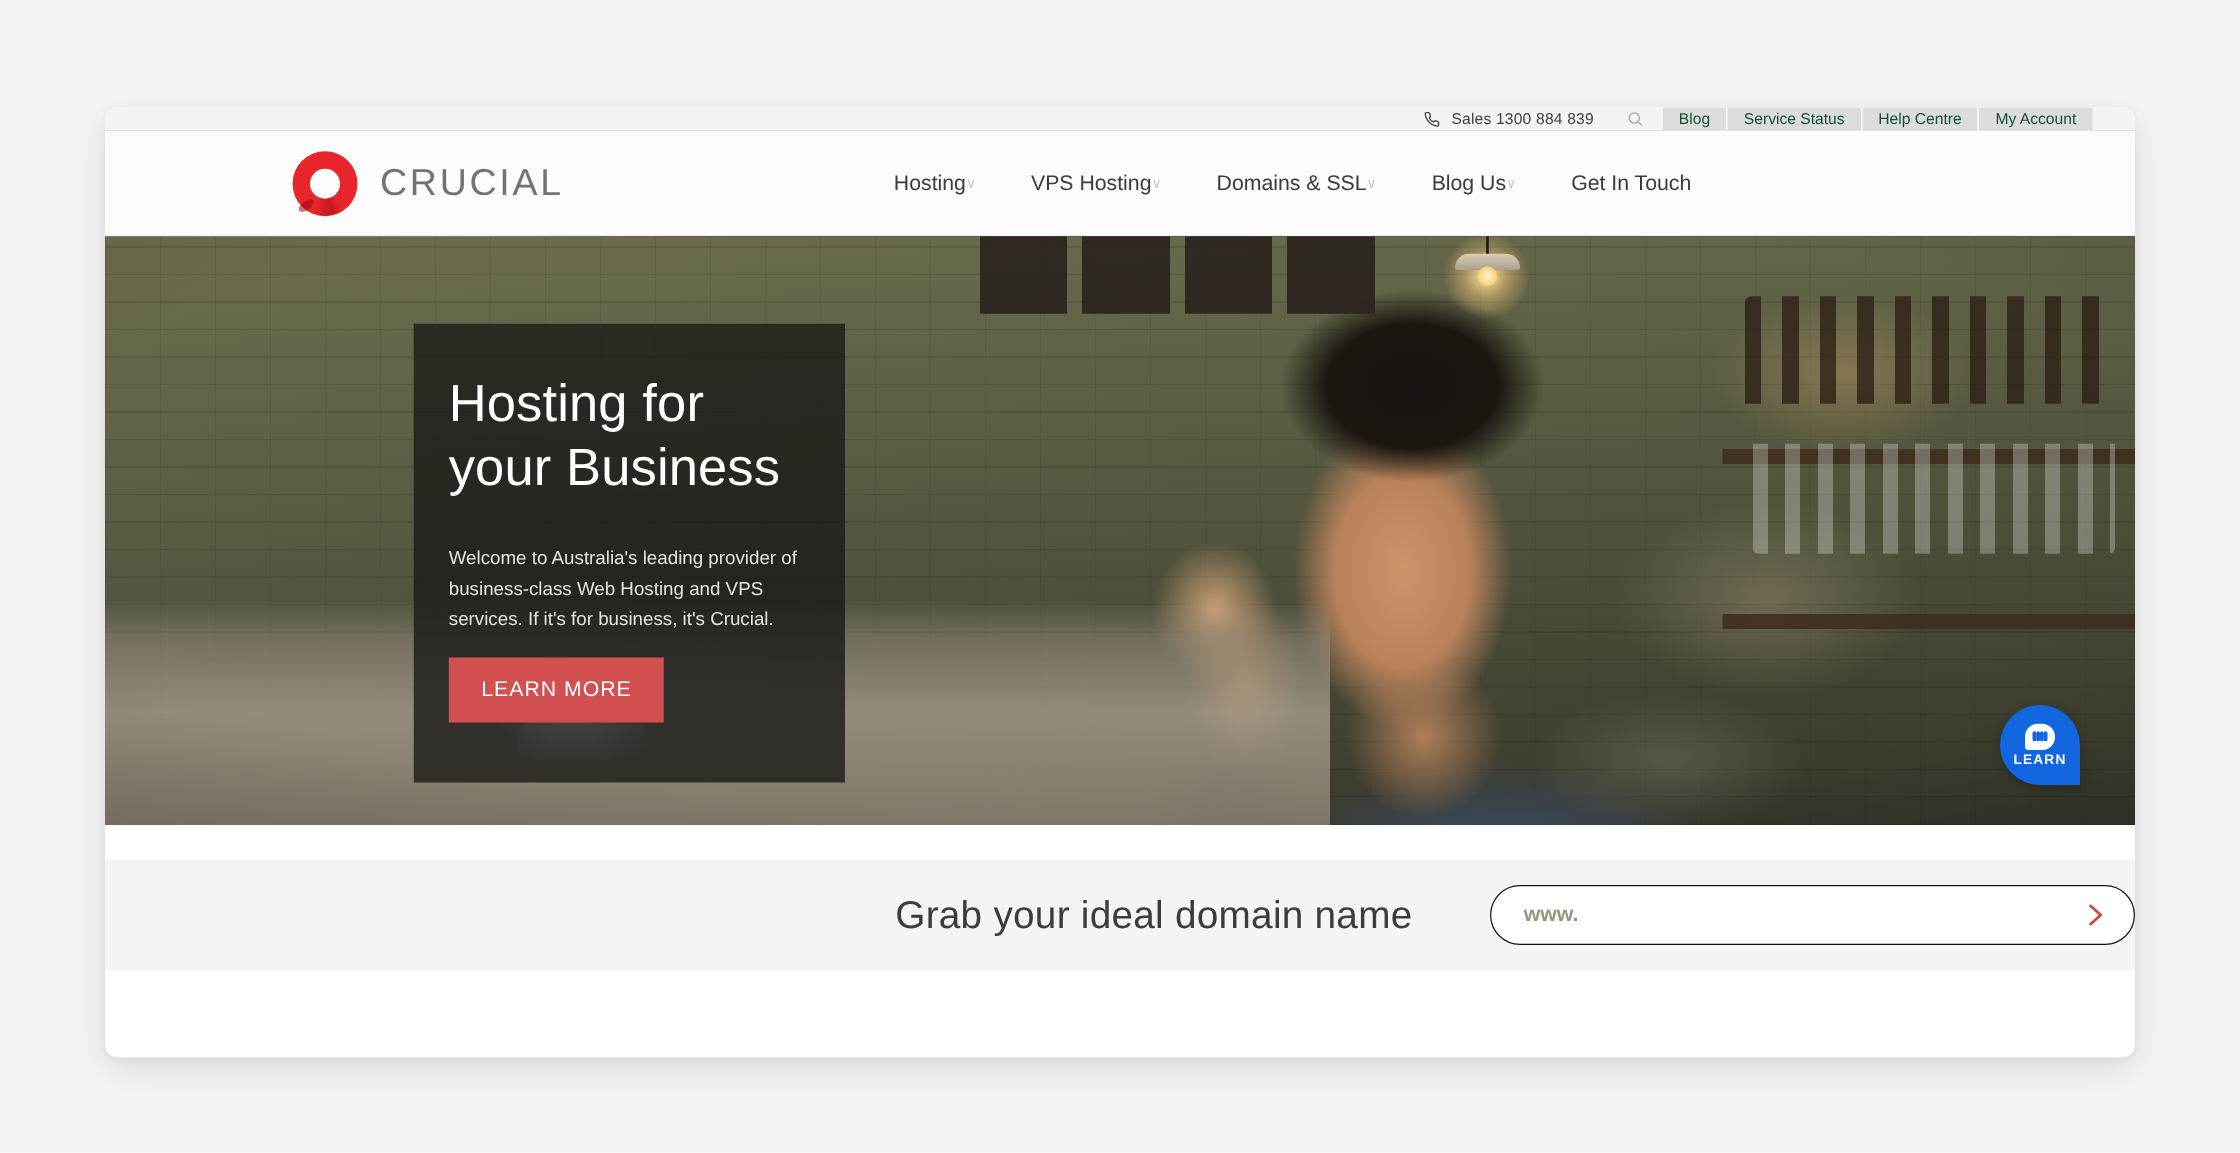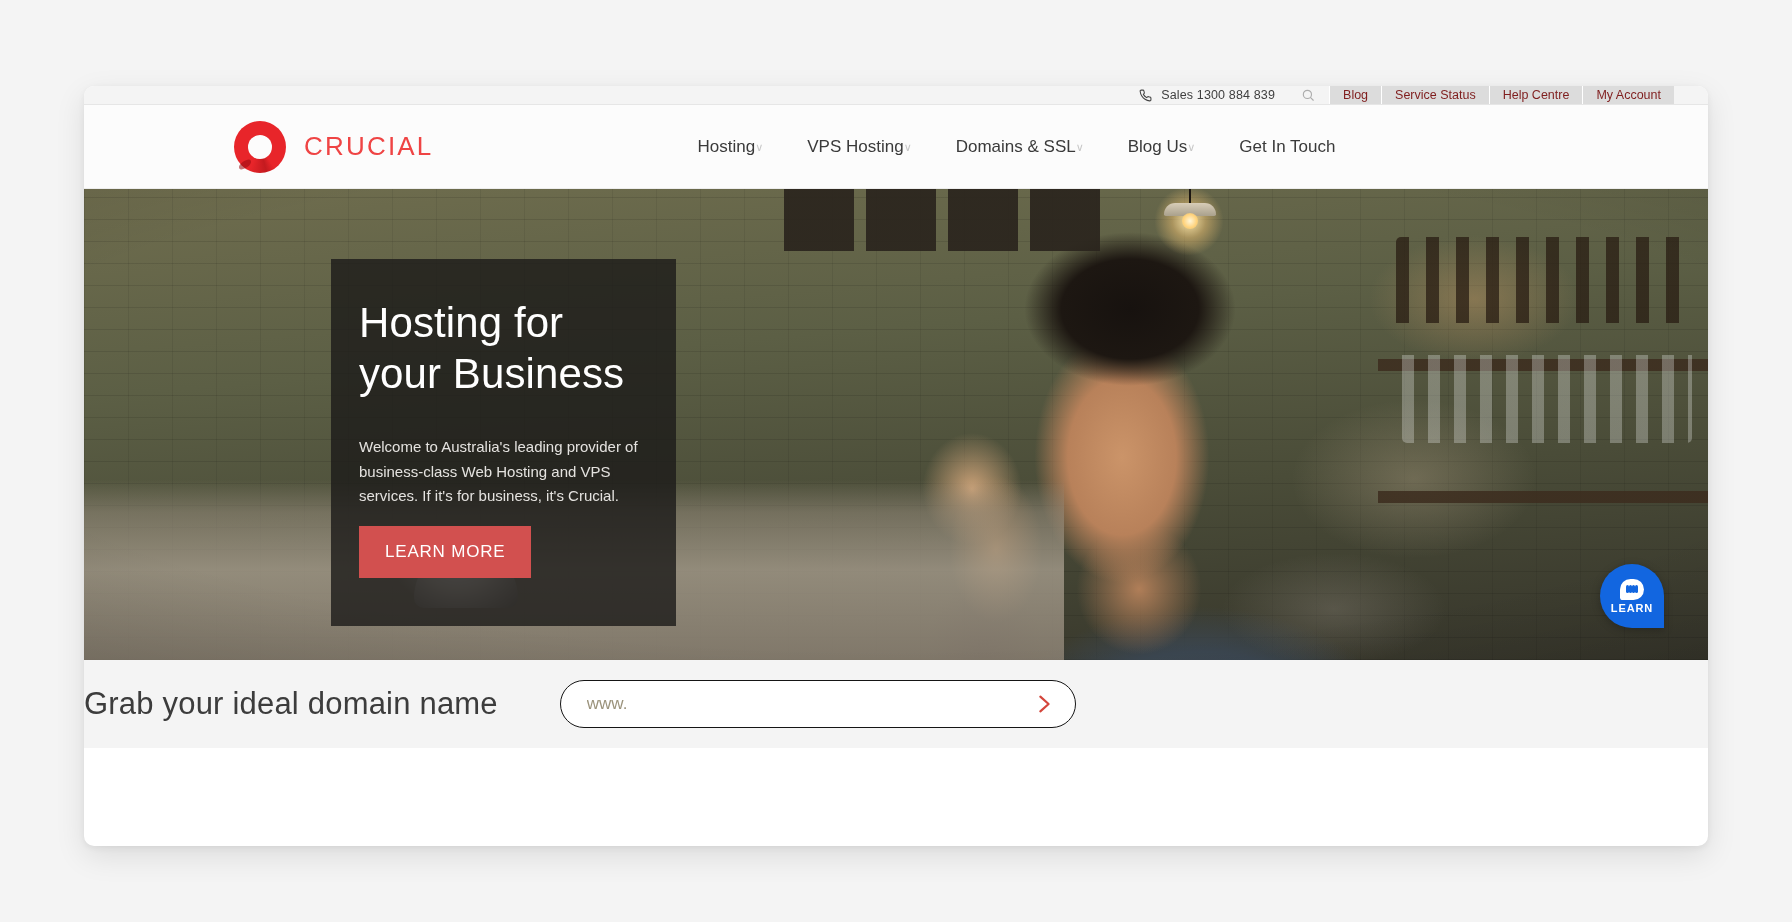--- a/index.html
+++ b/index.html
@@ -85,21 +85,21 @@
     align-items: center;
     padding: 0 14px 0 10px;
     cursor: pointer;
   }
   .search-btn svg { width: 14px; height: 14px; color: #adadad; }
   .util-link {
     display: flex;
     align-items: center;
     padding: 0 13px;
     font-size: 12.5px;
-    color: #7f1d1d;
+    color: #14532d;
     background: #dcdcdc;
     border-left: 1px solid #ffffff;
     cursor: pointer;
     text-decoration: none;
     white-space: nowrap;
   }
   .util-link:first-child { border-left: none; }
 
   
   .main-header {
@@ -140,23 +140,23 @@
     position: absolute;
     left: 4px;
     bottom: 5px;
     width: 14px;
     height: 7px;
     border-radius: 50%;
     background: rgba(150,10,15,0.55);
     transform: rotate(-35deg);
   }
   .logo-text {
-    font-size: 26px;
+    font-size: 30px;
     letter-spacing: 2.2px;
-    color: #ef4444;
+    color: #737373;
     font-weight: 400;
   }
 
   .main-nav {
     display: flex;
     align-items: center;
     margin-left: 242px;
     gap: 0;
   }
   .nav-item {
@@ -404,22 +404,23 @@
     font-weight: bold;
     letter-spacing: 0.9px;
   }
 
   
   .domain-strip {
     height: 88px;
     background: #f4f4f4;
     display: flex;
     align-items: center;
-    justify-content: flex-start;
+    justify-content: flex-end;
     gap: 62px;
+    margin-top: 28px;
   }
   .domain-headline {
     font-size: 31px;
     font-weight: 300;
     color: #3c3c3c;
     letter-spacing: 0.2px;
   }
   .domain-input-wrap {
     position: relative;
     width: 516px;
@@ -432,20 +433,21 @@
   }
   .domain-input {
     flex: 1;
     border: none;
     outline: none;
     background: transparent;
     padding: 0 54px 0 26px;
     font-size: 17px;
     color: #3c3c3c;
     font-family: "Liberation Sans", sans-serif;
+    font-weight: bold;
   }
   .domain-input::placeholder { color: #9b937c; }
   .domain-go {
     position: absolute;
     right: 20px;
     width: 22px; height: 22px;
     border: none;
     background: transparent;
     cursor: pointer;
     color: #d4463c;

